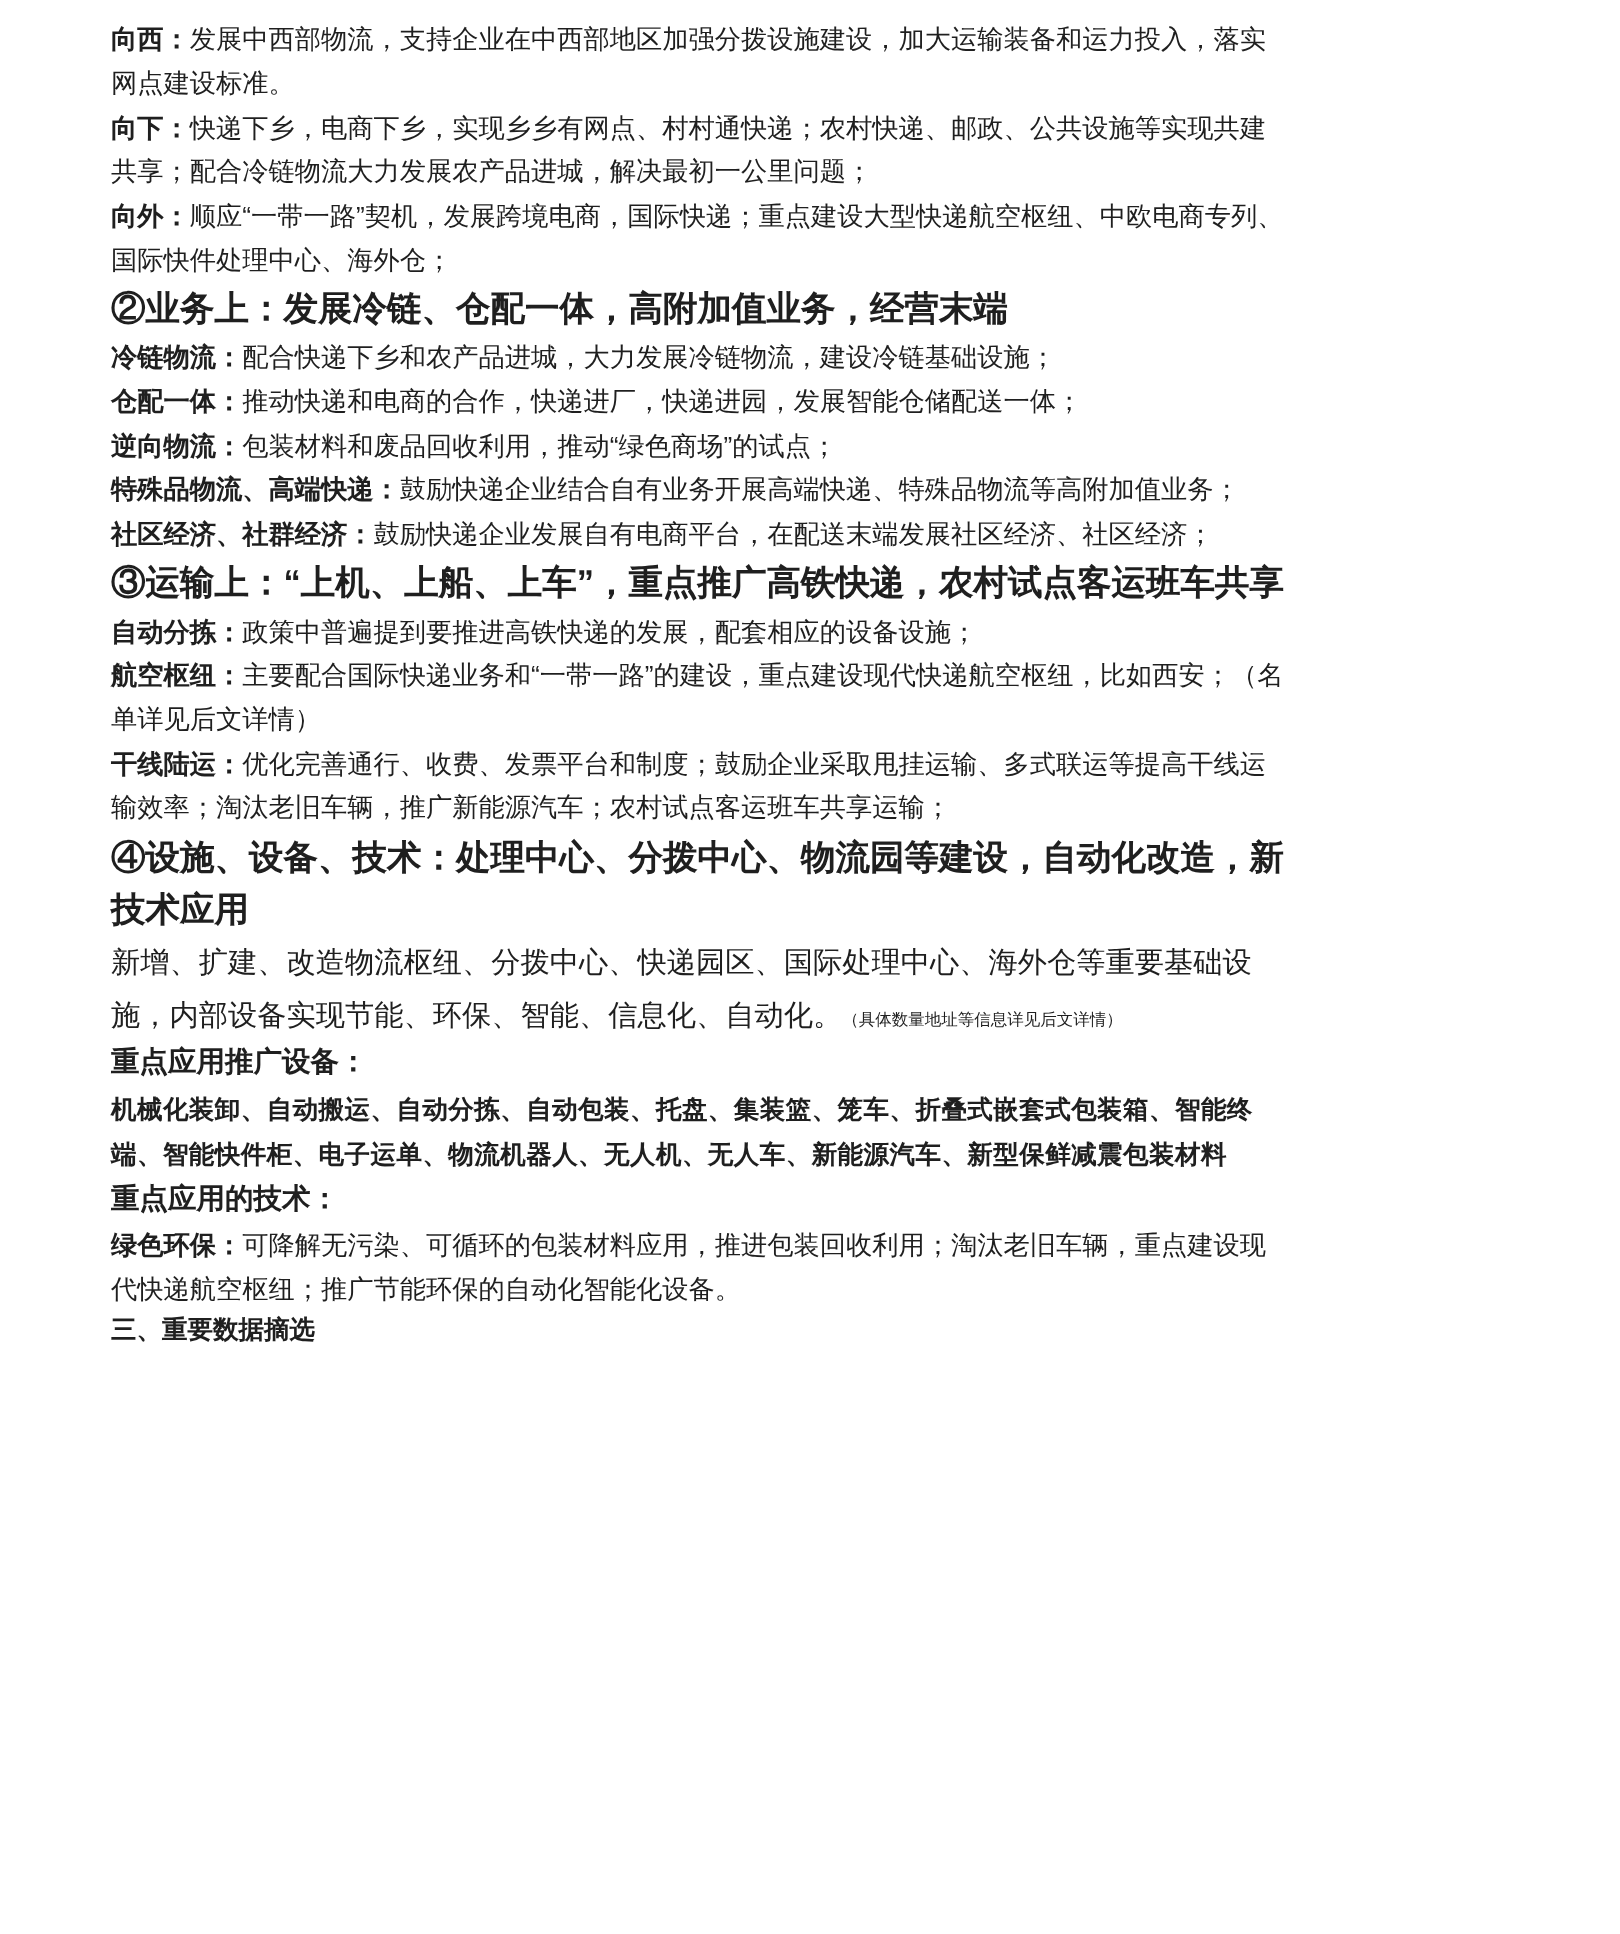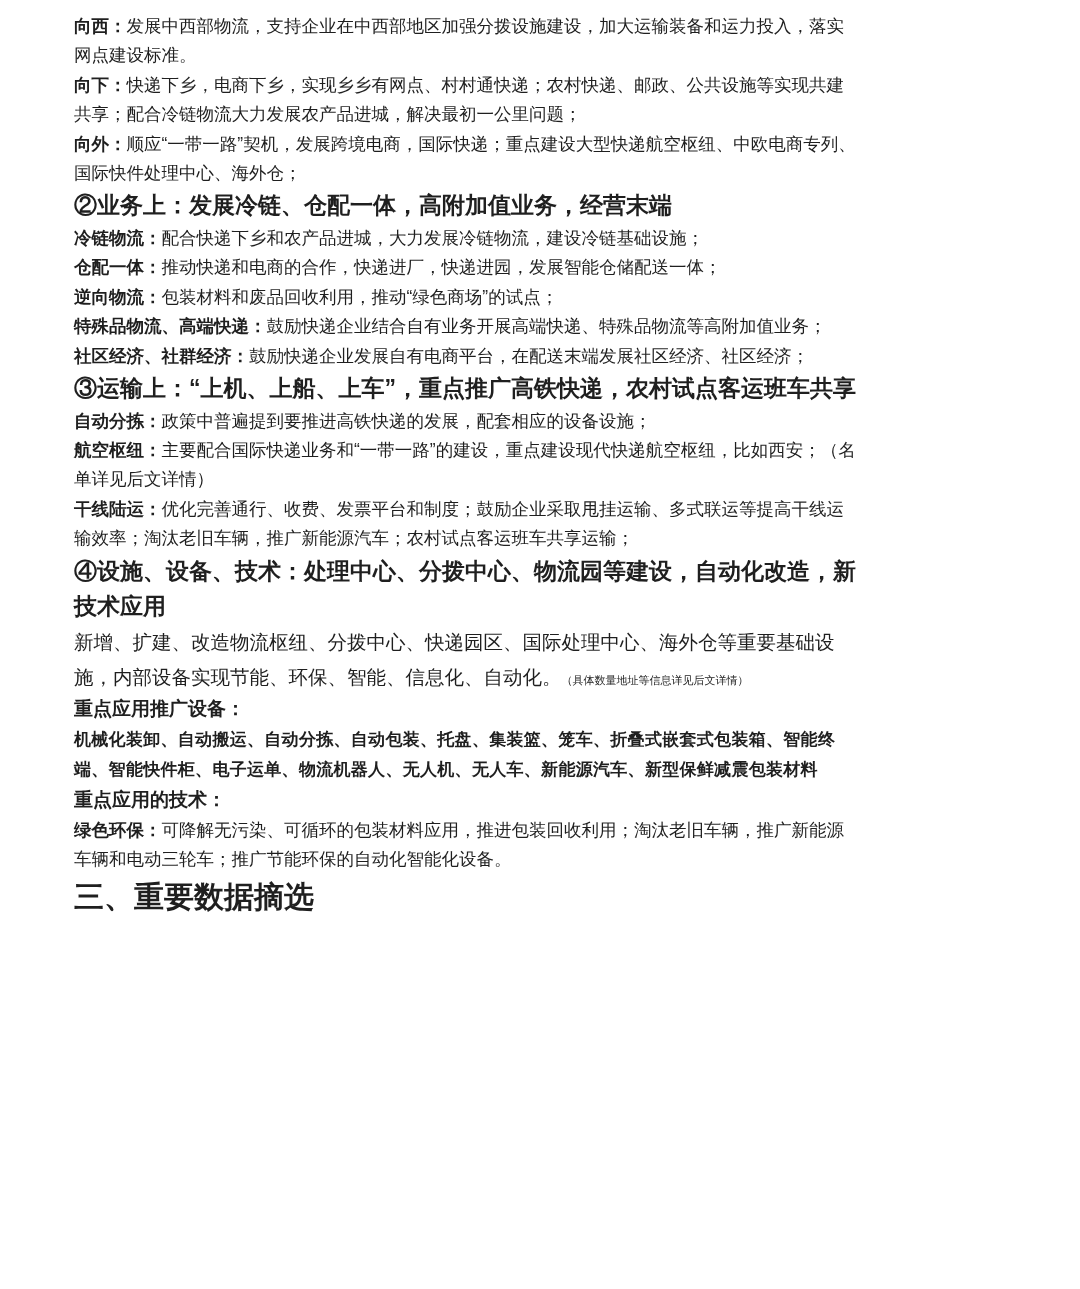--- a/index.html
+++ b/index.html
@@ -50,21 +50,21 @@
     letter-spacing:0.3px;
   }
   .p-numhead{
     font-size:19px;
     font-weight:bold;
     line-height:1.6;
     margin:14px 0 9px;
   }
   .p-numhead .num{font-size:21.5px;}
   .p-h1{
-    font-size:30px;
+    font-size:17px;
     font-weight:bold;
     line-height:1.55;
     margin:16px 0 11px;
   }
 </style>
 </head>
 <body>
 
 <div class="doc">
     <p class="p-body"><span class="run b">向西：</span><span class="run">发展中西部物流，支持企业在中西部地区加强分拨设施建设，加大运输装备和运力投入，落实网点建设标准。</span></p>
@@ -78,15 +78,15 @@
     <p class="p-body"><span class="run b">社区经济、社群经济：</span><span class="run">鼓励快递企业发展自有电商平台，在配送末端发展社区经济、社区经济；</span></p>
     <p class="p-h2"><span class="run b">③运输上：“上机、上船、上车”，重点推广高铁快递，农村试点客运班车共享</span></p>
     <p class="p-body"><span class="run b">自动分拣：</span><span class="run">政策中普遍提到要推进高铁快递的发展，配套相应的设备设施；</span></p>
     <p class="p-body"><span class="run b">航空枢纽：</span><span class="run">主要配合国际快递业务和“一带一路”的建设，重点建设现代快递航空枢纽，比如西安；（名单详见后文详情）</span></p>
     <p class="p-body"><span class="run b">干线陆运：</span><span class="run">优化完善通行、收费、发票平台和制度；鼓励企业采取甩挂运输、多式联运等提高干线运输效率；淘汰老旧车辆，推广新能源汽车；农村试点客运班车共享运输；</span></p>
     <p class="p-h2"><span class="run b">④设施、设备、技术：处理中心、分拨中心、物流园等建设，自动化改造，新技术应用</span></p>
     <p class="p-large"><span class="run">新增、扩建、改造物流枢纽、分拨中心、快递园区、国际处理中心、海外仓等重要基础设施，内部设备实现节能、环保、智能、信息化、自动化。</span><span class="run small">（具体数量地址等信息详见后文详情）</span></p>
     <p class="p-subhead"><span class="run b">重点应用推广设备：</span></p>
     <p class="p-boldlist"><span class="run b">机械化装卸、自动搬运、自动分拣、自动包装、托盘、集装篮、笼车、折叠式嵌套式包装箱、智能终端、智能快件柜、电子运单、物流机器人、无人机、无人车、新能源汽车、新型保鲜减震包装材料</span></p>
     <p class="p-subhead"><span class="run b">重点应用的技术：</span></p>
-    <p class="p-body"><span class="run b">绿色环保：</span><span class="run">可降解无污染、可循环的包装材料应用，推进包装回收利用；淘汰老旧车辆，推广新能源车辆和电动三轮车；推广节能环保的自动化智能化设备。</span></p>
+    <p class="p-body"><span class="run b">绿色环保：</span><span class="run">可降解无污染、可循环的包装材料应用，推进包装回收利用；淘汰老旧车辆，重点建设现代快递航空枢纽；推广节能环保的自动化智能化设备。</span></p>
     <p class="p-h1"><span class="run b">三、重要数据摘选</span></p>
   </div>
 
 </body></html>

